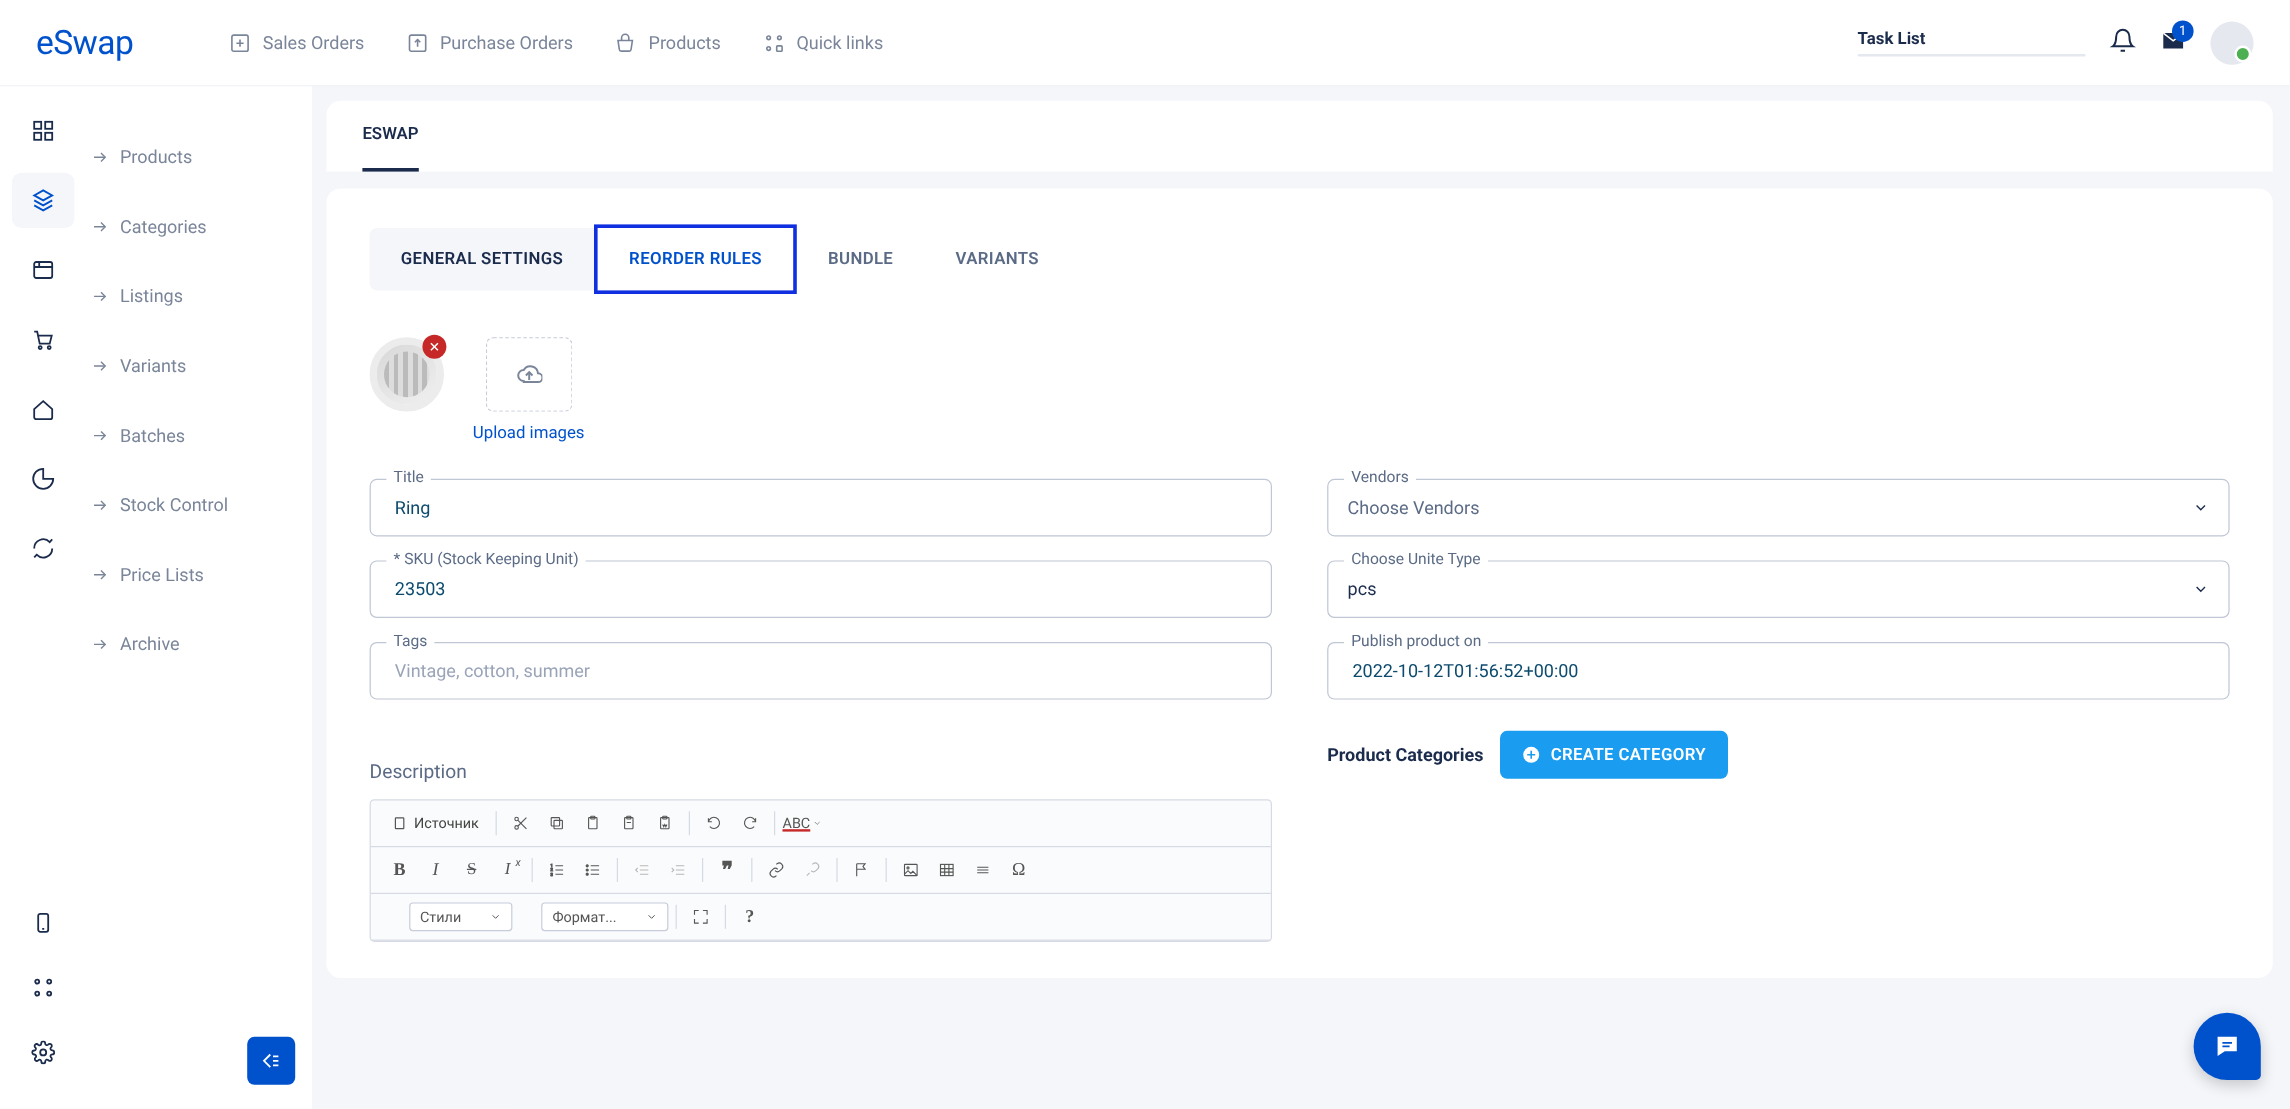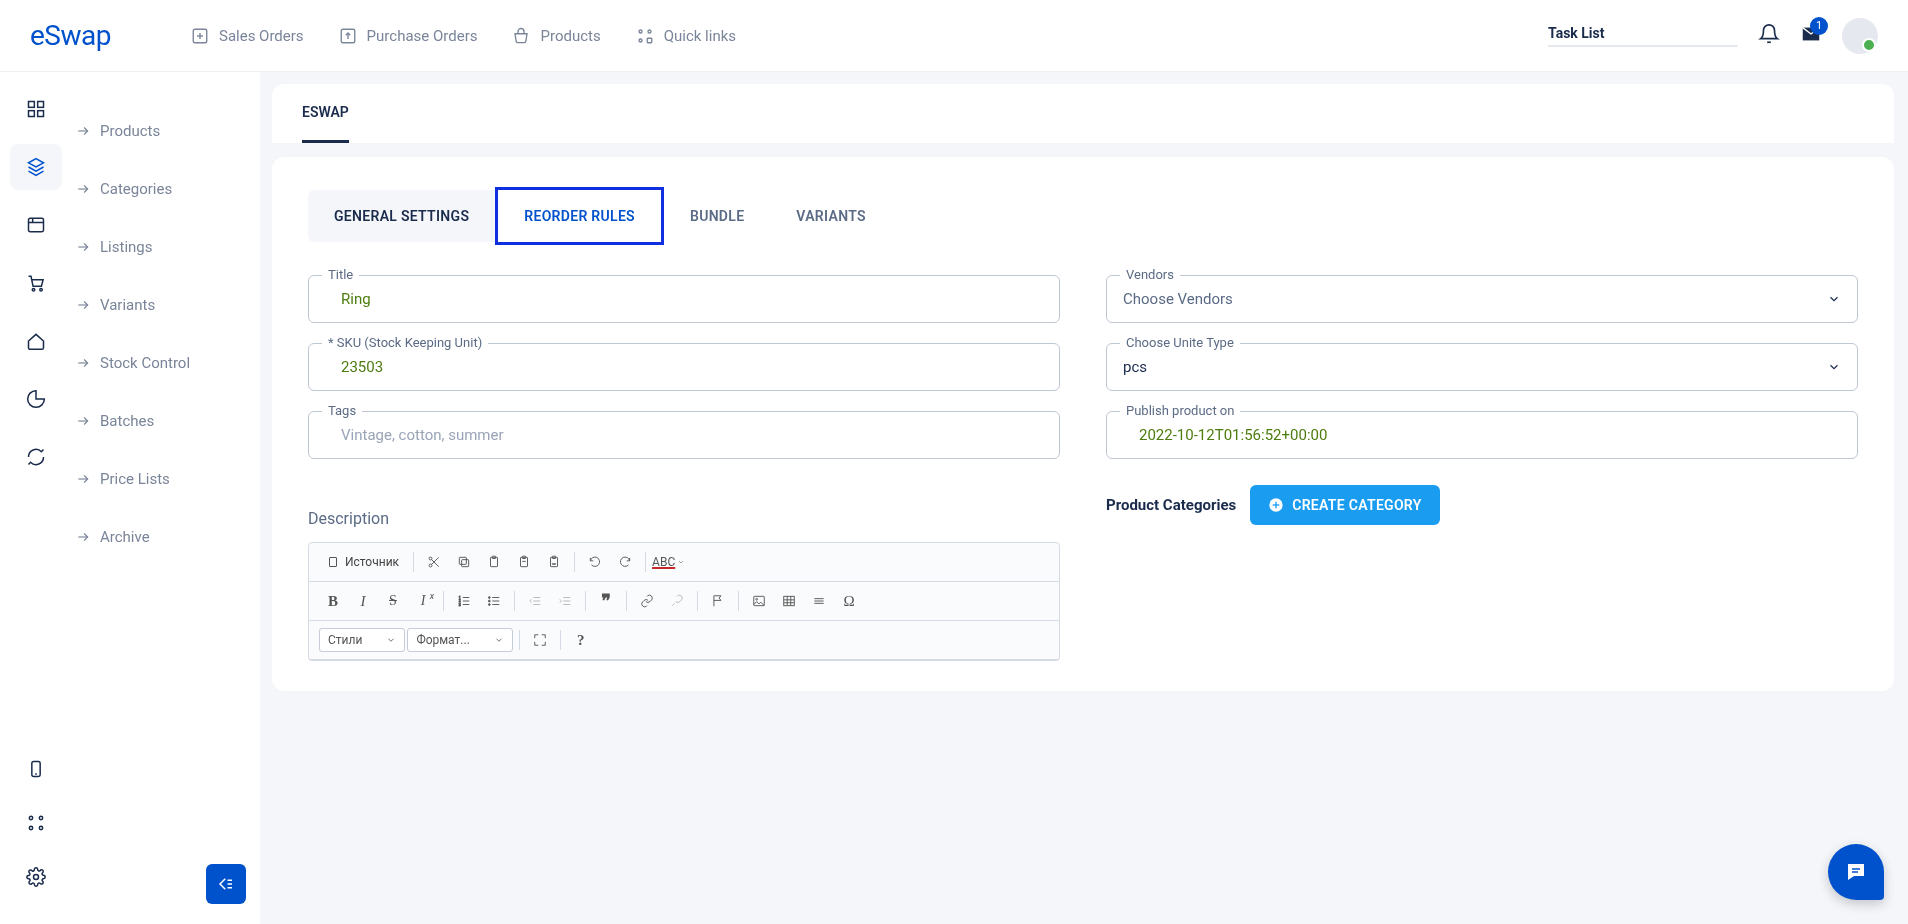--- a/index.html
+++ b/index.html
@@ -58,40 +58,40 @@
 .product-img .remove { position: absolute; top: -8px; right: -8px; width: 20px; height: 20px; background: #c62828; border-radius: 50%; display: flex; align-items: center; justify-content: center; }
 .product-img .remove svg { width: 10px; height: 10px; stroke: #fff; stroke-width: 3; fill: none; }
 .upload-box { display: flex; flex-direction: column; align-items: center; gap: 10px; }
 .upload-area { width: 72px; height: 62px; border: 1.5px dashed #c6ccd9; border-radius: 6px; display: flex; align-items: center; justify-content: center; }
 .upload-area svg { width: 22px; height: 22px; stroke: #7a8599; fill: none; stroke-width: 1.8; }
 .upload-label { color: #0052cc; font-size: 14px; }
 
 .form-grid { display: grid; grid-template-columns: 1fr 1fr; gap: 20px 46px; margin-top: 30px; }
 .field { position: relative; }
 .field-label { position: absolute; top: -8px; left: 14px; background: #fff; padding: 0 6px; font-size: 13px; color: #5b6b86; }
-.field-input { width: 100%; border: 1px solid #bfc6d4; border-radius: 6px; padding: 14px 32px; font-size: 15px; color: #4d7c0f; outline: none; }
+.field-input { width: 100%; border: 1px solid #bfc6d4; border-radius: 6px; padding: 14px 20px; font-size: 15px; color: #0c4a6e; outline: none; }
 .field-input::placeholder { color: #9aa4b8; }
 .field-select { width: 100%; border: 1px solid #bfc6d4; border-radius: 6px; padding: 14px 16px; font-size: 15px; color: #5b6b86; display: flex; align-items: center; justify-content: space-between; cursor: pointer; }
 .field-select svg { width: 14px; height: 14px; stroke: #1a2b4c; fill: none; stroke-width: 2; }
 
 .desc-section { margin-top: 30px; }
 .desc-title { font-size: 16px; color: #5b6b86; margin-bottom: 14px; }
 
 .categories-row { display: flex; align-items: center; gap: 14px; margin-top: 6px; }
 .categories-title { font-weight: 700; font-size: 15px; color: #1a2b4c; }
 .create-cat-btn { background: #1a9cf0; color: #fff; border: none; border-radius: 6px; padding: 12px 18px; font-size: 14px; font-weight: 600; display: flex; align-items: center; gap: 8px; cursor: pointer; letter-spacing: 0.3px; }
 .create-cat-btn svg { width: 16px; height: 16px; fill: #fff; }
 
 .editor-box { border: 1px solid #d6dae4; border-radius: 4px; background: #fafbfc; }
 .editor-toolbar { display: flex; align-items: center; padding: 6px 10px; border-bottom: 1px solid #d6dae4; gap: 2px; flex-wrap: wrap; }
 .editor-btn { width: 28px; height: 26px; display: flex; align-items: center; justify-content: center; color: #555; font-size: 13px; cursor: pointer; font-family: Georgia, serif; }
 .editor-btn svg { width: 14px; height: 14px; stroke: #555; fill: none; stroke-width: 1.6; }
 .editor-btn.text { font-family: inherit; font-size: 12px; }
 .editor-sep { width: 1px; height: 20px; background: #d6dae4; margin: 0 4px; }
-.editor-select { border: 1px solid #c6ccd9; border-radius: 3px; padding: 4px 8px; font-size: 12px; color: #555; display: flex; align-items: center; gap: 24px; cursor: pointer; background:#fff; }
+.editor-select { border: 1px solid #c6ccd9; border-radius: 3px; padding: 4px 8px; font-size: 12px; color: #555; display: flex; align-items: center; gap: 24px; cursor: pointer; background:#fff;margin-left:22px; }
 .editor-select svg { width: 10px; height: 10px; stroke: #555; fill: none; stroke-width: 2; }
 .editor-source { display: flex; align-items: center; gap: 6px; padding: 4px 8px; font-size: 12px; color: #444; }
 .editor-source svg { width: 12px; height: 12px; stroke: #555; fill: none; stroke-width: 2; }
 
 .chat-bubble { position: fixed; bottom: 24px; right: 24px; width: 56px; height: 56px; background: #0052cc; border-radius: 28px 28px 4px 28px; display: flex; align-items: center; justify-content: center; cursor: pointer; box-shadow: 0 4px 12px rgba(0,0,0,0.2); }
 .chat-bubble svg { width: 24px; height: 24px; fill: #fff; }
 </style>
 </head>
 <body>
 
@@ -228,28 +228,28 @@
           <line x1="4" y1="12" x2="20" y2="12"></line>
           <polyline points="14 6 20 12 14 18"></polyline>
         </svg>
         <span>Variants</span>
       </div>
     <div class="sidebar-link">
         <svg viewBox="0 0 24 24">
           <line x1="4" y1="12" x2="20" y2="12"></line>
           <polyline points="14 6 20 12 14 18"></polyline>
         </svg>
+        <span>Batches</span>
+      </div>
+    <div class="sidebar-link">
+        <svg viewBox="0 0 24 24">
+          <line x1="4" y1="12" x2="20" y2="12"></line>
+          <polyline points="14 6 20 12 14 18"></polyline>
+        </svg>
         <span>Stock Control</span>
-      </div>
-    <div class="sidebar-link">
-        <svg viewBox="0 0 24 24">
-          <line x1="4" y1="12" x2="20" y2="12"></line>
-          <polyline points="14 6 20 12 14 18"></polyline>
-        </svg>
-        <span>Batches</span>
       </div>
     <div class="sidebar-link">
         <svg viewBox="0 0 24 24">
           <line x1="4" y1="12" x2="20" y2="12"></line>
           <polyline points="14 6 20 12 14 18"></polyline>
         </svg>
         <span>Price Lists</span>
       </div>
     <div class="sidebar-link">
         <svg viewBox="0 0 24 24">
@@ -296,20 +296,40 @@
     <div class="breadcrumb-tab">ESWAP</div>
   </div>
   <div class="content">
     <div class="tabs">
       <div class="tab general">GENERAL SETTINGS</div>
       <div class="tab reorder">REORDER RULES</div>
       <div class="tab plain">BUNDLE</div>
       <div class="tab plain">VARIANTS</div>
     </div>
 
+    <div class="upload-row">
+      <div class="product-img">
+        <div class="remove">
+            <svg viewBox="0 0 24 24">
+              <line x1="5" y1="5" x2="19" y2="19"></line>
+              <line x1="19" y1="5" x2="5" y2="19"></line>
+            </svg>
+          </div>
+      </div>
+      <div class="upload-box">
+        <div class="upload-area">
+          <svg viewBox="0 0 24 24">
+              <path d="M7 18a5 5 0 0 1 0-10 7 7 0 0 1 13 3 4 4 0 0 1 0 8H7z"></path>
+              <polyline points="9 13 12 10 15 13"></polyline>
+              <line x1="12" y1="10" x2="12" y2="17"></line>
+            </svg>
+        </div>
+        <div class="upload-label">Upload images</div>
+      </div>
+    </div>
 
     <div class="form-grid">
       <div class="field">
         <div class="field-label">Title</div>
         <input class="field-input" value="Ring" style="">
       </div>
       <div class="field">
         <div class="field-label">Vendors</div>
         <div class="field-select">
           <span>Choose Vendors</span>

